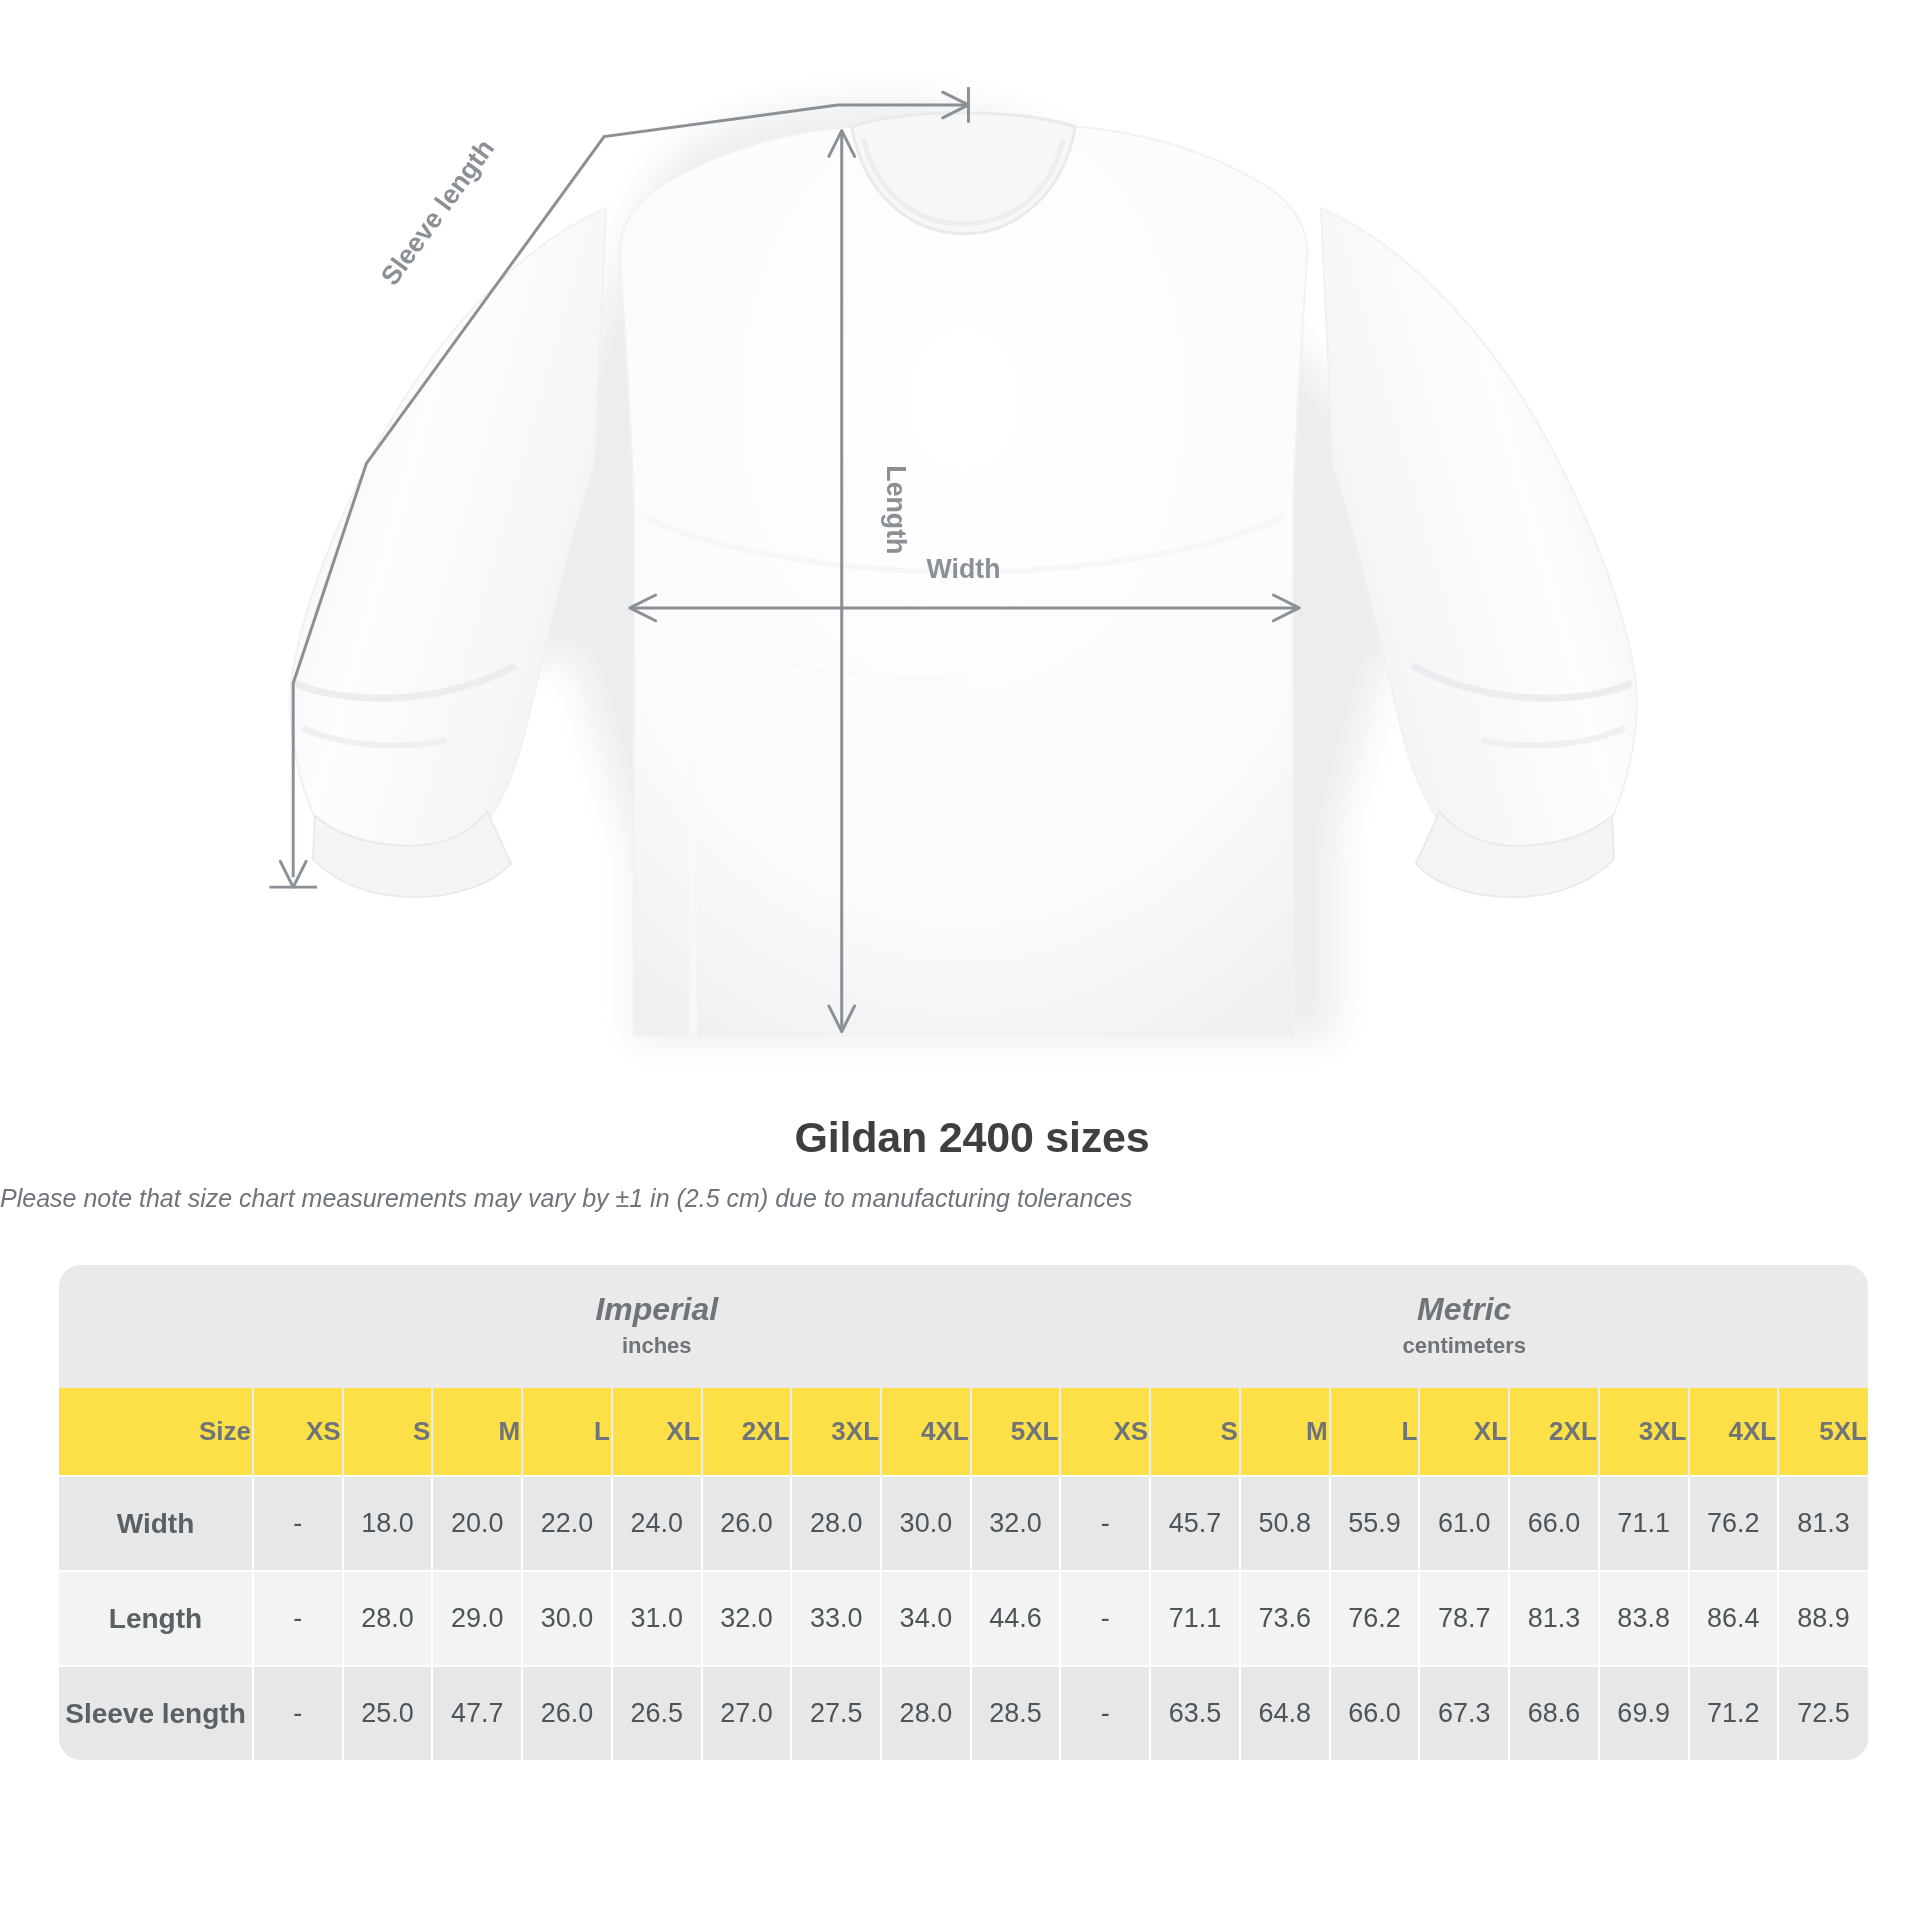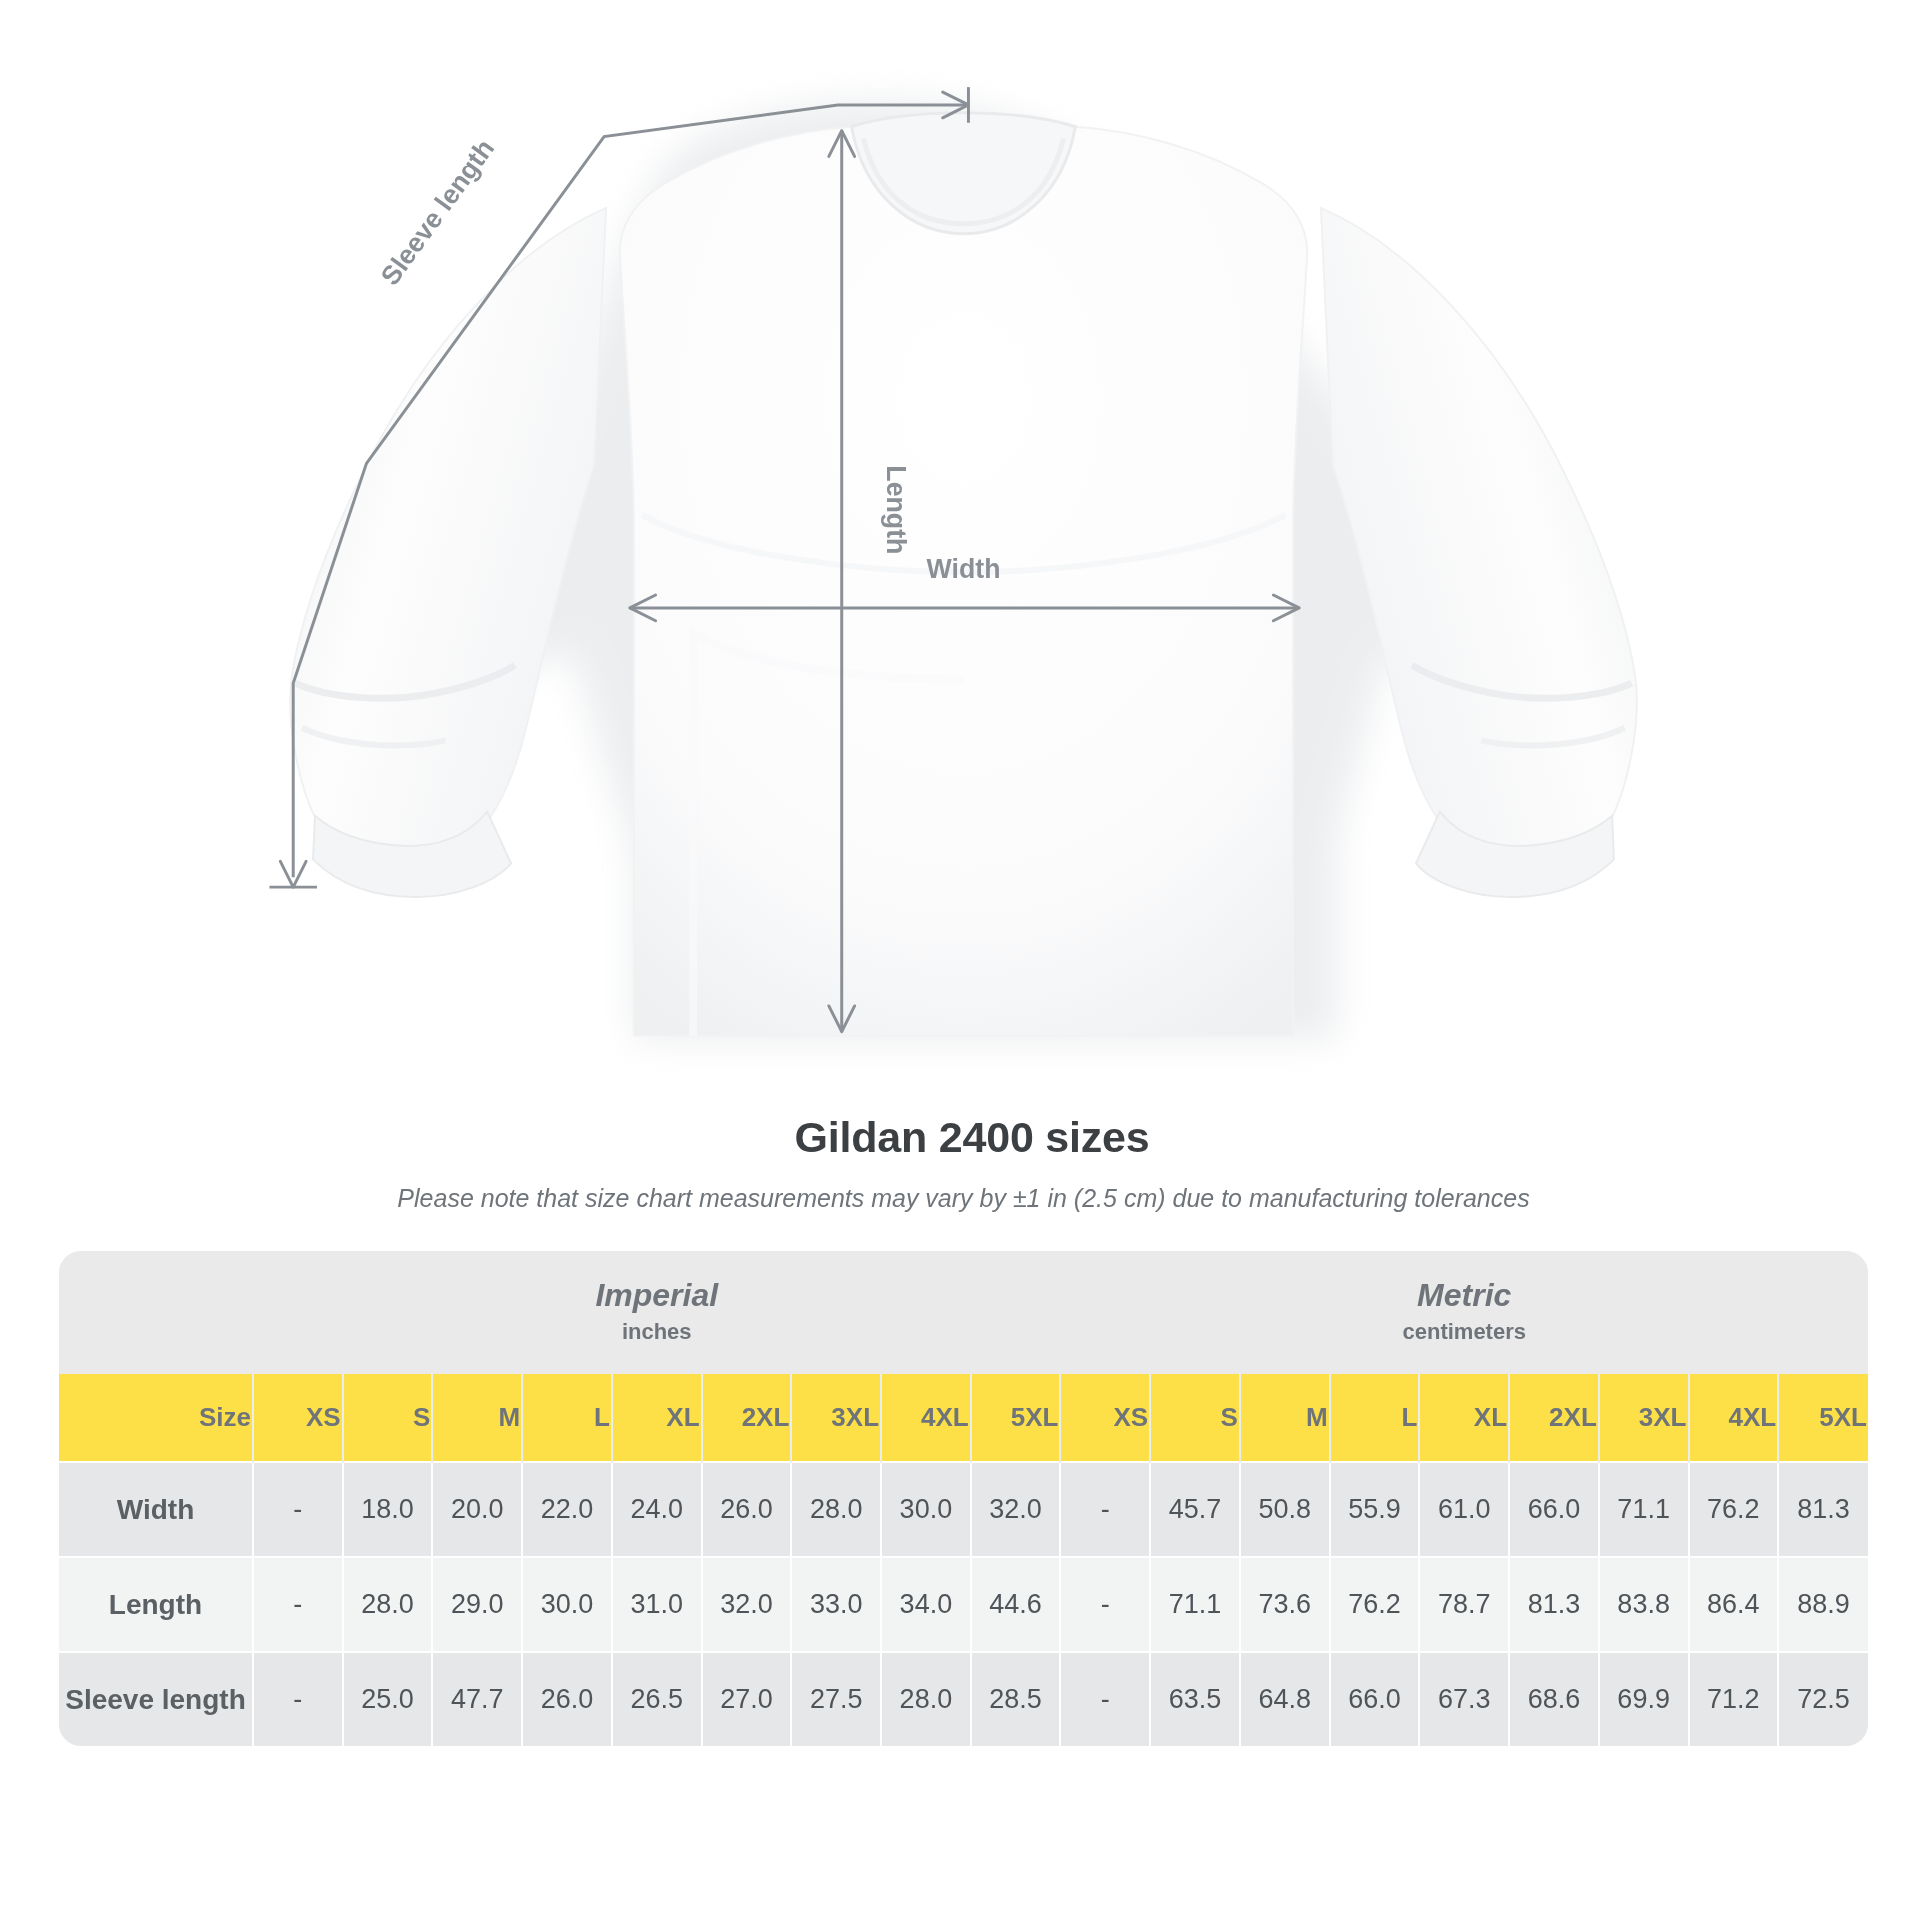--- a/index.html
+++ b/index.html
@@ -35,30 +35,29 @@
   
   .chart-title {
     text-align: center;
     font-size: 43px;
     font-weight: bold;
     color: #3d4043;
     margin: 14px 0 0 17px;
     letter-spacing: -0.2px;
   }
   .chart-subtitle {
-    text-align: center;
     font-size: 25px;
     font-style: italic;
     color: #6e7479;
     margin: 22px 0 0 0;
   }
 
   
   .table-wrap {
-    margin: 38px 59px 0 59px;
+    margin: 52px 59px 0 59px;
     border-radius: 22px;
     overflow: hidden;
     background: #eceded;
   }
   table.size-table {
     border-collapse: collapse;
     width: 100%;
     table-layout: fixed;
   }
   table.size-table col.label-col { width: 194px; }

